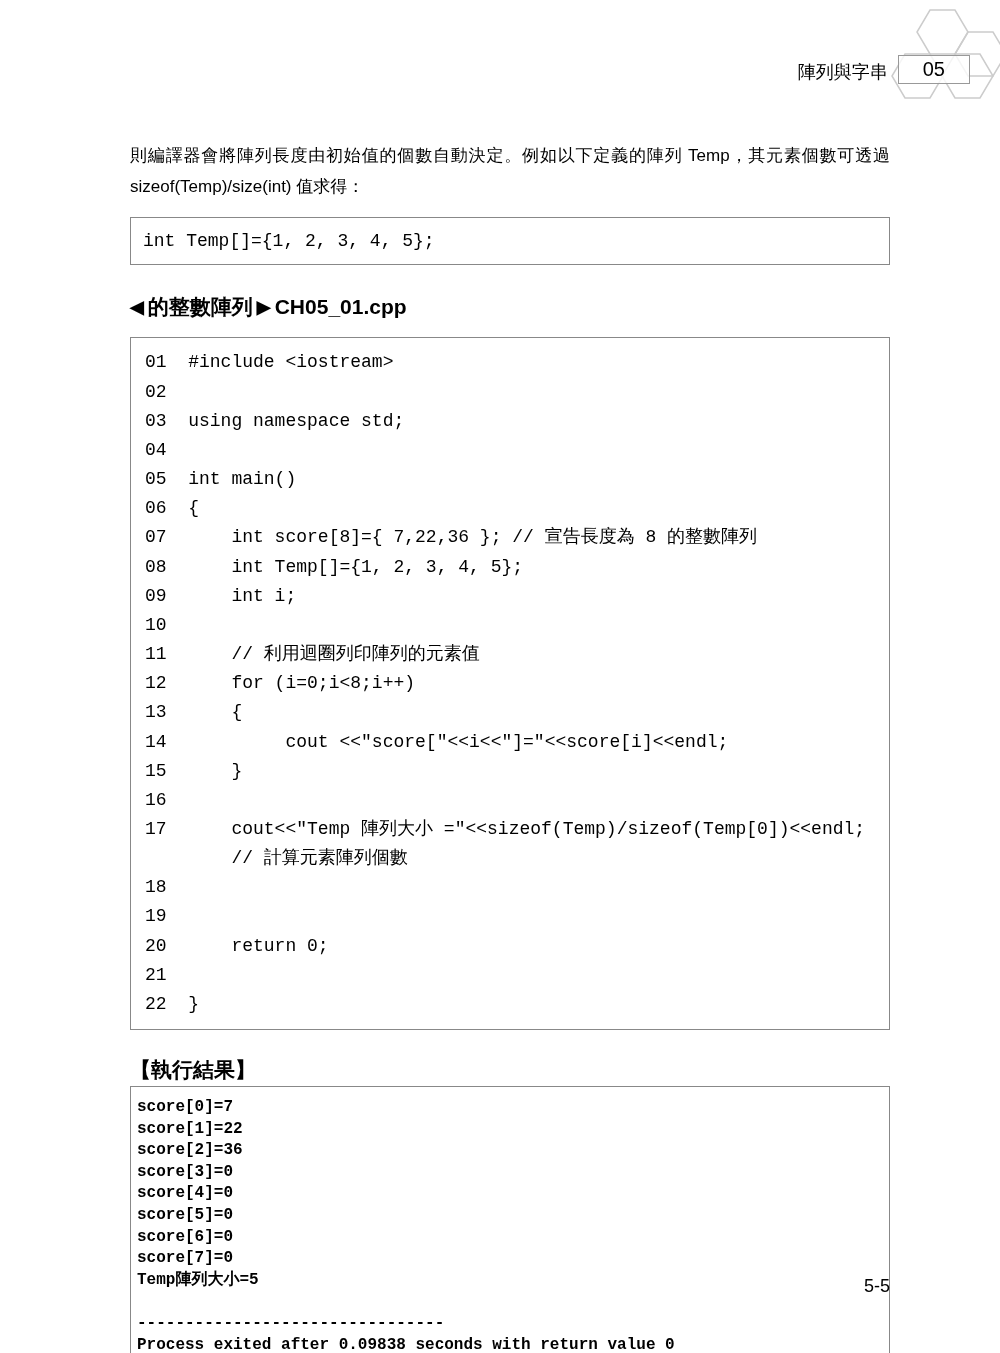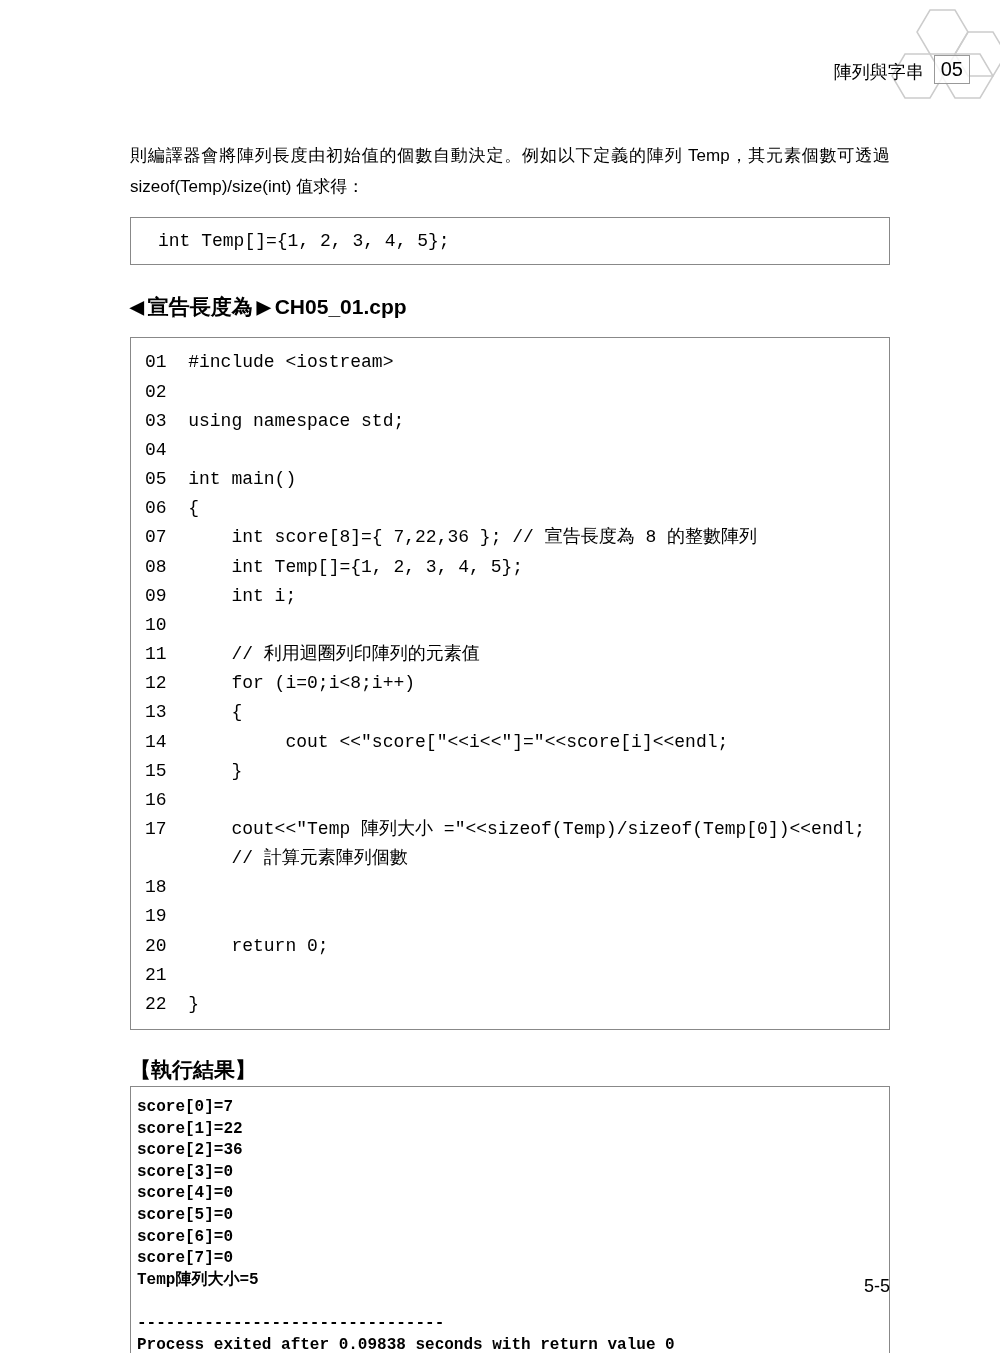--- a/index.html
+++ b/index.html
@@ -23,37 +23,37 @@
     position: absolute;
     top: 55px;
     right: 30px;
     display: flex;
     align-items: flex-end;
     gap: 10px;
     font-size: 18px;
   }
   .chapter-num {
     border: 1px solid #999;
-    padding: 2px 6px;
+    padding: 2px 24px;
     font-size: 20px;
     font-weight: 500;
     background: rgba(255,255,255,0.8);
   }
   .content {
     padding: 140px 110px 0 130px;
   }
   .para {
     font-size: 17px;
     line-height: 1.85;
     text-align: justify;
     margin-bottom: 14px;
   }
   .code-box {
     border: 1px solid #888;
-    padding: 8px 27px;
+    padding: 8px 12px;
     font-family: "Courier New", monospace;
     font-size: 18px;
     line-height: 1.7;
     margin-bottom: 28px;
     white-space: pre;
   }
   .section-title {
     font-size: 21px;
     font-weight: bold;
     margin-bottom: 16px;
@@ -115,21 +115,21 @@
 </div>
 
 <div class="content">
 
   <p class="para">則編譯器會將陣列長度由初始值的個數自動決定。例如以下定義的陣列 Temp，其元素個數可透過 sizeof(Temp)/size(int) 值求得：</p>
 
   <div class="code-box">int Temp[]={1, 2, 3, 4, 5};</div>
 
   <div class="section-title">
     <span class="tri-left">◀</span>
-    <span>宣告長度為</span>
+    <span>的整數陣列</span>
     <span class="tri-right">▶</span>
     <span>CH05_01.cpp</span>
   </div>
 
 
   <div class="code-listing">01  #include &lt;iostream&gt;
 02
 03  using namespace std;
 04
 05  int main()

